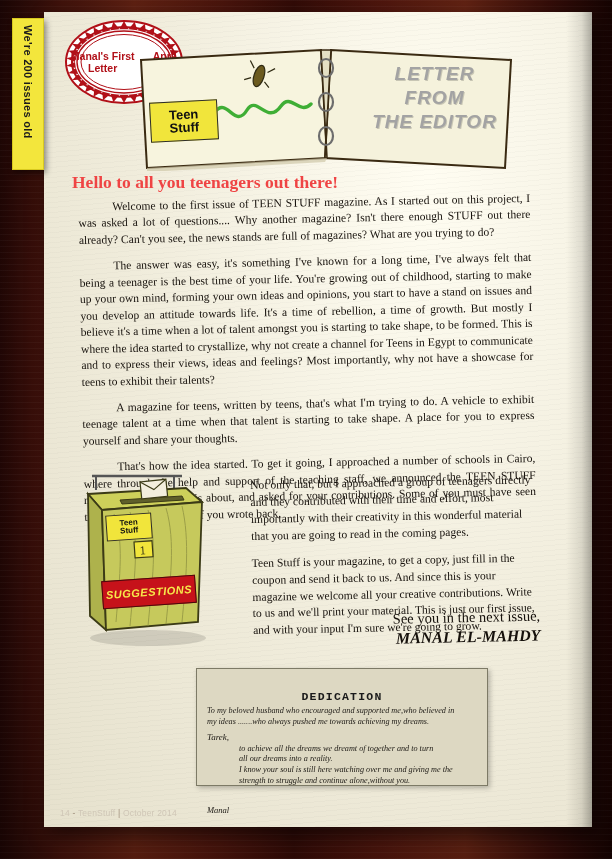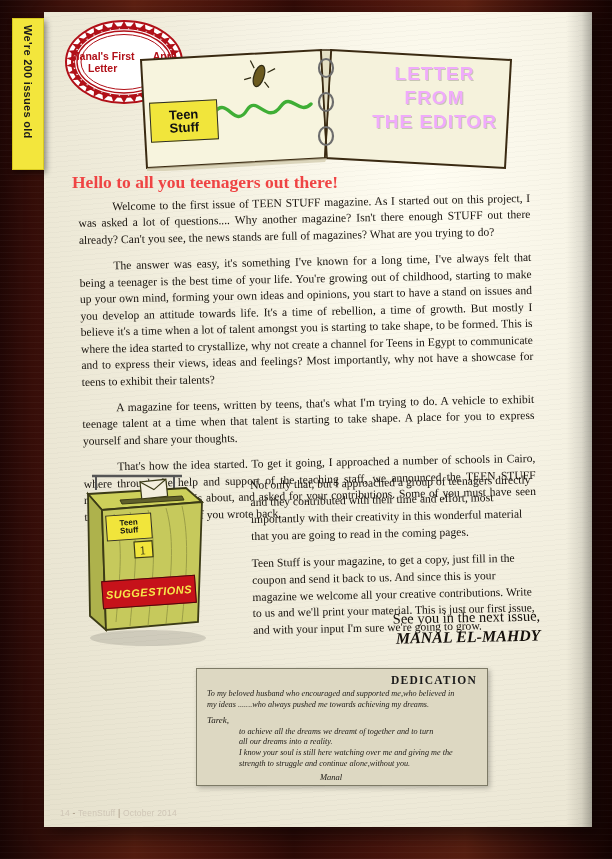--- a/index.html
+++ b/index.html
@@ -144,22 +144,23 @@
     line-height: 1.0;
   }
   .editor-title {
     position: absolute;
     right: 18px;
     top: 16px;
     width: 165px;
     text-align: center;
     font-family: "Liberation Sans", sans-serif;
     font-weight: bold;
+    font-style: italic;
     font-size: 19px;
-    color: #f0abfc;
+    color: #a3a3a3;
     line-height: 1.25;
     letter-spacing: 1px;
     text-shadow: 1px 1px 0 rgba(0,0,0,0.18);
   }
 
   
   .headline {
     position: absolute;
     left: 72px;
     top: 172px;
@@ -271,42 +272,42 @@
     top: 668px;
     width: 292px;
     height: 118px;
     background: #ddd8c2;
     border: 1.2px solid #7d7a66;
     box-shadow: 2px 2px 5px rgba(0,0,0,0.25);
     padding: 5px 10px 6px 10px;
     box-sizing: border-box;
   }
   .dedication h4 {
-    margin: 0 0 3px 0;
-    text-align: right;
-    font-family: Liberation Serif, serif;
+    margin: 16px 0 3px 0;
+    text-align: center;
+    font-family: Liberation Mono, monospace;
     font-weight: bold;
     font-size: 11.5px;
     letter-spacing: 1.2px;
     color: #1a1a1a;
   }
   .dedication .d-body {
     font-family: "Liberation Serif", serif;
     font-style: italic;
     font-size: 8.2px;
     line-height: 1.32;
     color: #1d1a15;
   }
   .dedication .d-name {
     margin-top: 4px;
     font-style: italic;
     font-size: 9px;
   }
   .dedication .d-indent { padding-left: 32px; }
-  .dedication .d-sign { text-align: center; padding-right: 22px; font-style: italic; font-size: 8.5px; margin-top: 2px;}
+  .dedication .d-sign { text-align: left; padding-right: 22px; font-style: italic; font-size: 8.5px; margin-top: 18px;}
 
   
   .footer {
     position: absolute;
     left: 60px;
     top: 808px;
     font-family: "Liberation Sans", sans-serif;
     font-size: 8.5px;
     color: #cfc6b6;
     letter-spacing: 0.2px;

